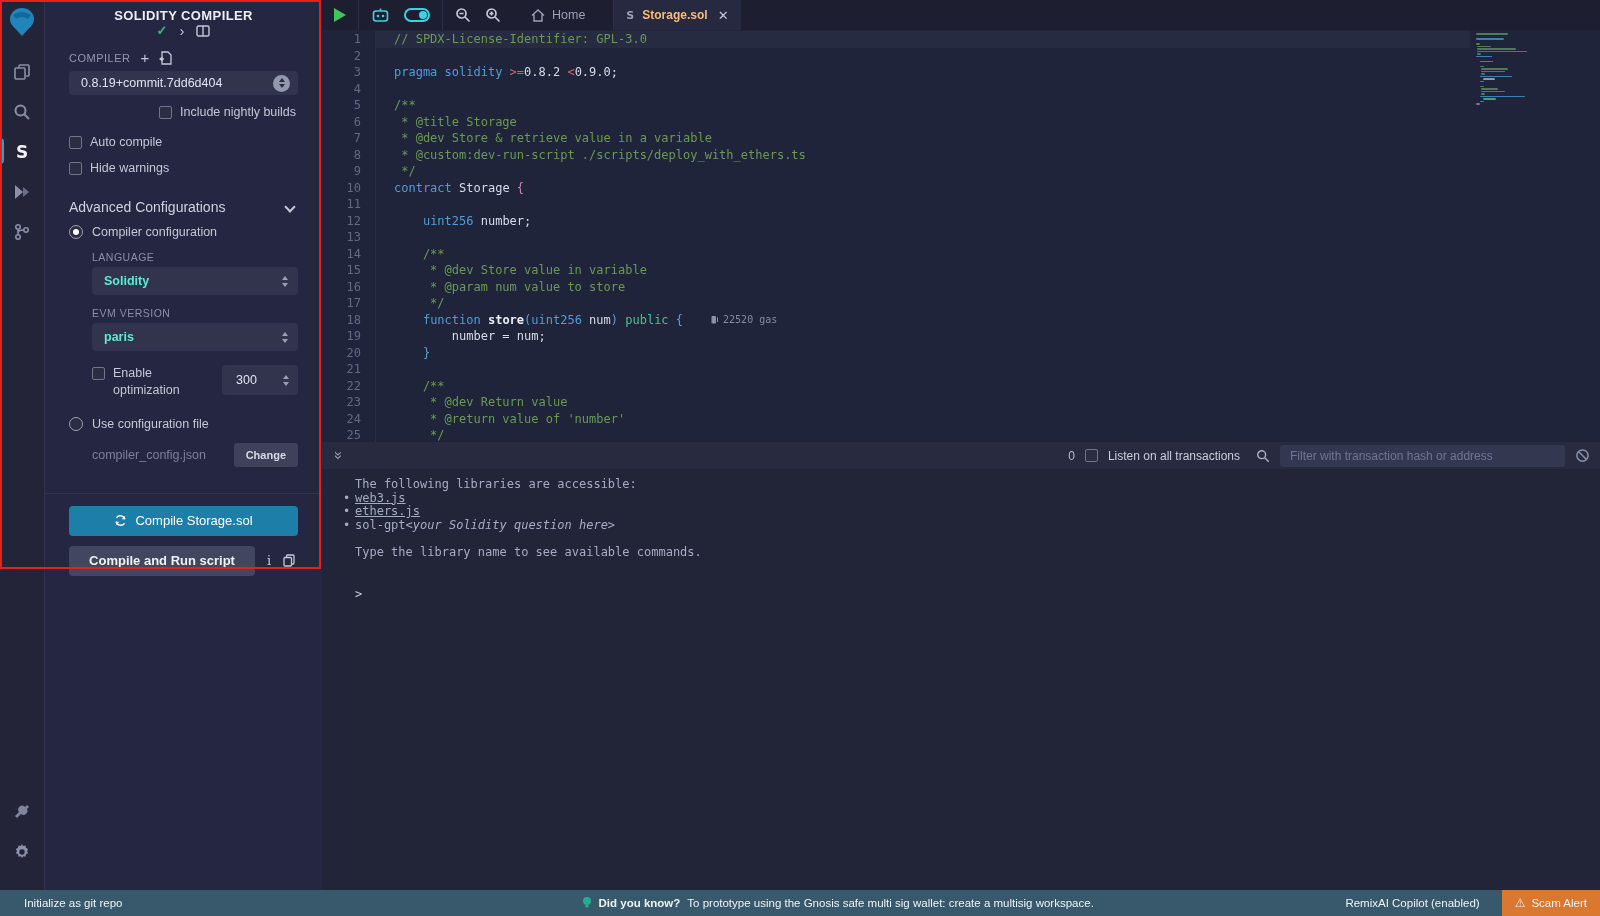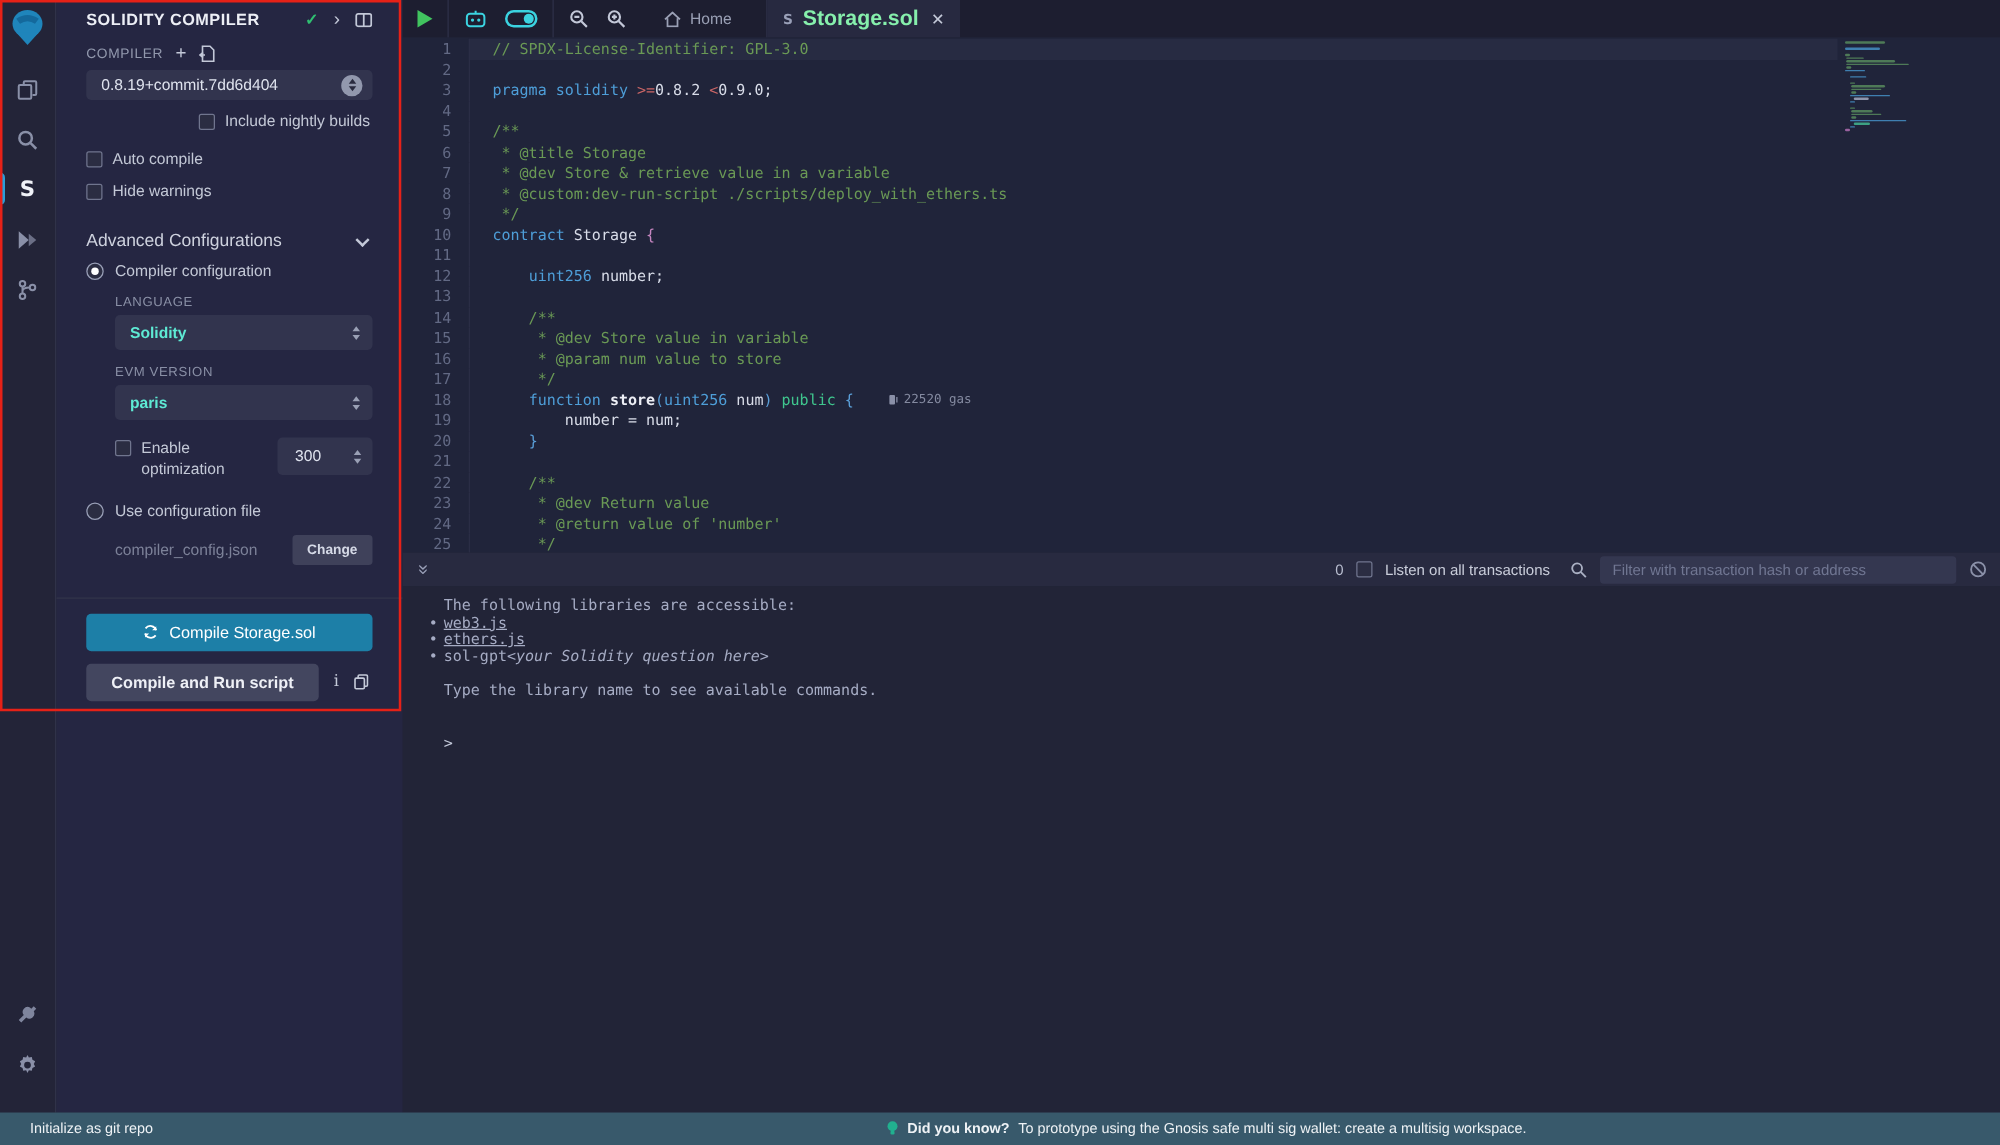--- a/index.html
+++ b/index.html
@@ -13,21 +13,21 @@
   .rail-logo { margin-top:6px; margin-bottom:14px; }
   .rail-item { position:relative; width:45px; height:40px; display:flex; align-items:center; justify-content:center; color:#8a90a8; cursor:pointer; }
   .rail-item.active { color:#f0f2f8; }
   .rail-item.active::before { content:""; position:absolute; left:0; top:6px; width:4px; height:26px; border-radius:0 4px 4px 0; background:#2a9fd8; }
   .rail-spacer { flex:1; }
   .rail-bottom { margin-bottom:18px; display:flex; flex-direction:column; align-items:center; }
   .sol-glyph { font-weight:700; font-size:17px; font-family:"DejaVu Sans", sans-serif; }
 
   
   .panel { position:absolute; left:45px; top:0; width:277px; height:890px; background:#252642; padding:8px 24px 0 24px; z-index:4; }
-  .panel-header { display:flex; align-items:center; }
+  .panel-header { display:flex; align-items:center;flex-direction:column; }
   .panel-title { font-size:13px; font-weight:700; letter-spacing:.4px; color:#eceef5; flex:1; }
   .ph-icons { display:flex; align-items:center; gap:12px; }
   .check-ic { color:#2fbf71; font-weight:700; font-size:13px; }
   .chev-right { color:#c3c8d8; font-size:15px; line-height:1; }
   .lbl-row { display:flex; align-items:center; gap:10px; margin-top:12px; }
   .small-label { font-size:11px; letter-spacing:.5px; color:#9298ad; }
   .plus-ic { color:#c3c8d8; font-size:15px; line-height:1; cursor:pointer; }
   .dropdown { margin-top:6px; height:24px; background:#32344e; border-radius:4px; display:flex; align-items:center; padding:0 8px 0 12px; cursor:pointer; }
   .dropdown .val { flex:1; font-size:12.5px; color:#dfe3ee; }
   .stepper-badge { width:17px; height:17px; border-radius:50%; background:#9298ad; display:flex; flex-direction:column; align-items:center; justify-content:center; gap:2px; }
@@ -72,21 +72,21 @@
   
   .main { position:absolute; left:322px; top:0; right:0; height:890px; display:flex; flex-direction:column; }
   .tabbar { height:30px; background:#1d1e30; display:flex; align-items:stretch; flex:none; }
   .tb-group { display:flex; align-items:center; padding:0 12px; gap:14px; border-right:1px solid #2e3048; }
   .play-ic { width:0; height:0; border-top:7px solid transparent; border-bottom:7px solid transparent; border-left:12px solid #41c45f; cursor:pointer; }
   .toggle { width:26px; height:14px; border:2px solid #3bd3e0; border-radius:8px; position:relative; cursor:pointer; }
   .toggle::after { content:""; position:absolute; right:1px; top:1px; width:8px; height:8px; border-radius:50%; background:#3bd3e0; }
   .home-group { display:flex; align-items:center; gap:7px; padding:0 16px; color:#9aa0b5; font-size:12.5px; cursor:pointer; }
   .tab { display:flex; align-items:center; gap:8px; background:#272940; padding:0 12px; cursor:pointer; }
   .tab .s-ic { color:#9aa0b8; font-size:11px; font-weight:700; font-family:"DejaVu Sans", sans-serif; }
-  .tab .t-lbl { color:#86efac; font-size:17px; font-weight:700; }
+  .tab .t-lbl { color:#fdba74; font-size:12px; font-weight:700; }
   .tab .x-ic { color:#c3c8d8; font-size:13px; margin-left:2px; }
 
   .editor { flex:1; background:#20243a; position:relative; overflow:hidden; font-family:"DejaVu Sans Mono", monospace; }
   .code-lines { position:absolute; left:0; top:1px; right:130px; }
   .code-line { display:flex; height:16.5px; line-height:16.5px; font-size:12px; white-space:pre; }
   .code-line .ln { width:53px; text-align:right; padding-right:14px; color:#626984; flex:none; }
   .code-line .body { flex:1; border-left:1px solid #2a2d45; padding-left:18px; display:flex; }
   .code-line.current .body { background:#272b42; }
   .tk-cm { color:#6a9955; } .tk-kw { color:#4e9ed8; } .tk-tx { color:#d8dce8; }
   .tk-fn { color:#eceef5; font-weight:700; } .tk-mod { color:#3fc68e; }
@@ -461,15 +461,22 @@
   <div class="statusbar">
     <span class="sb-left">Initialize as git repo</span>
     <span class="sb-center">
       <svg width="10" height="14" viewBox="0 0 10 14">
         <circle cx="5" cy="5" r="4" fill="#21b08f"></circle>
           <rect x="3.4" y="8.5" width="3.2" height="3" rx="1" fill="#21b08f"></rect>
       </svg>
       <span class="sb-bold">Did you know?</span>
       <span>To prototype using the Gnosis safe multi sig wallet: create a multisig workspace.</span>
     </span>
+    <span class="sb-right">
+      <span class="copilot">RemixAI Copilot (enabled)</span>
+      <span class="scam">
+        <span class="warn">⚠</span>
+        <span class="s-lbl">Scam Alert</span>
+      </span>
+    </span>
   </div>
 
 </div>
 
 </body></html>

